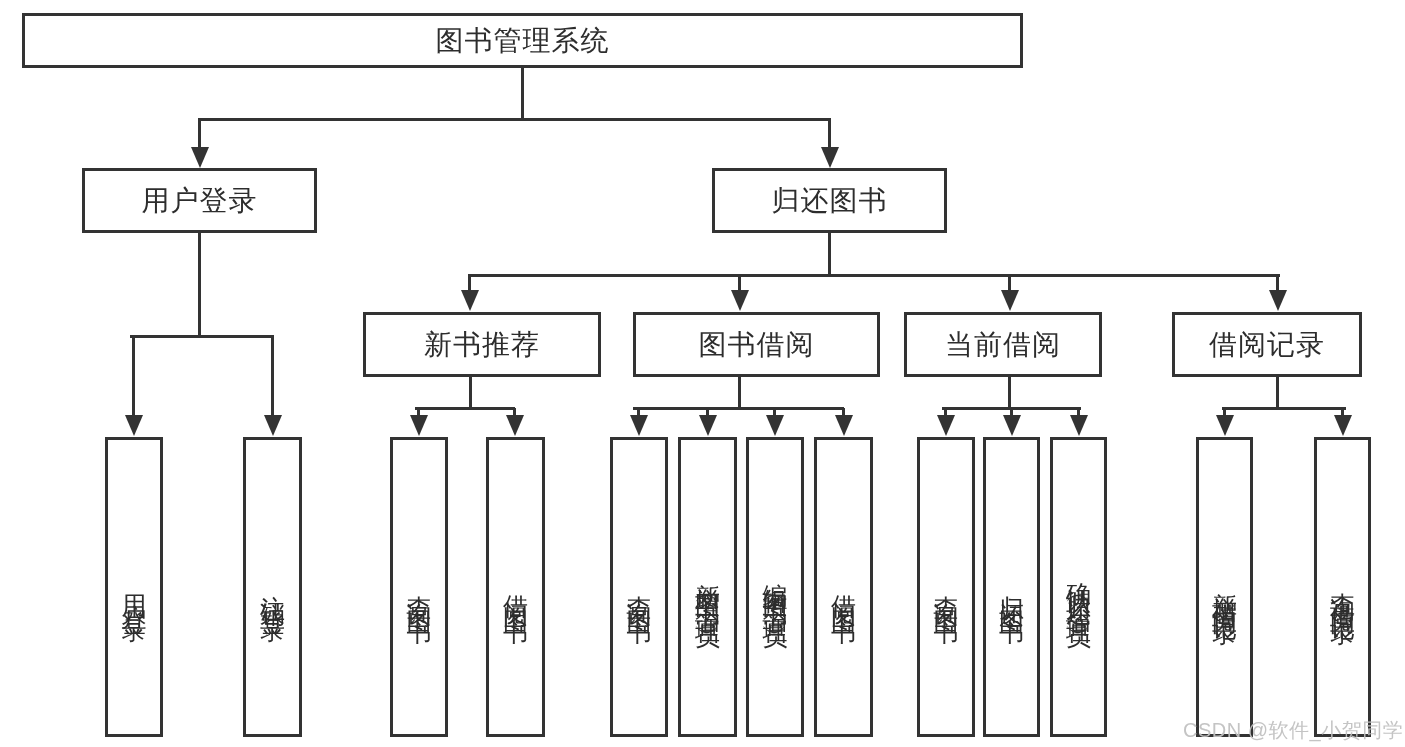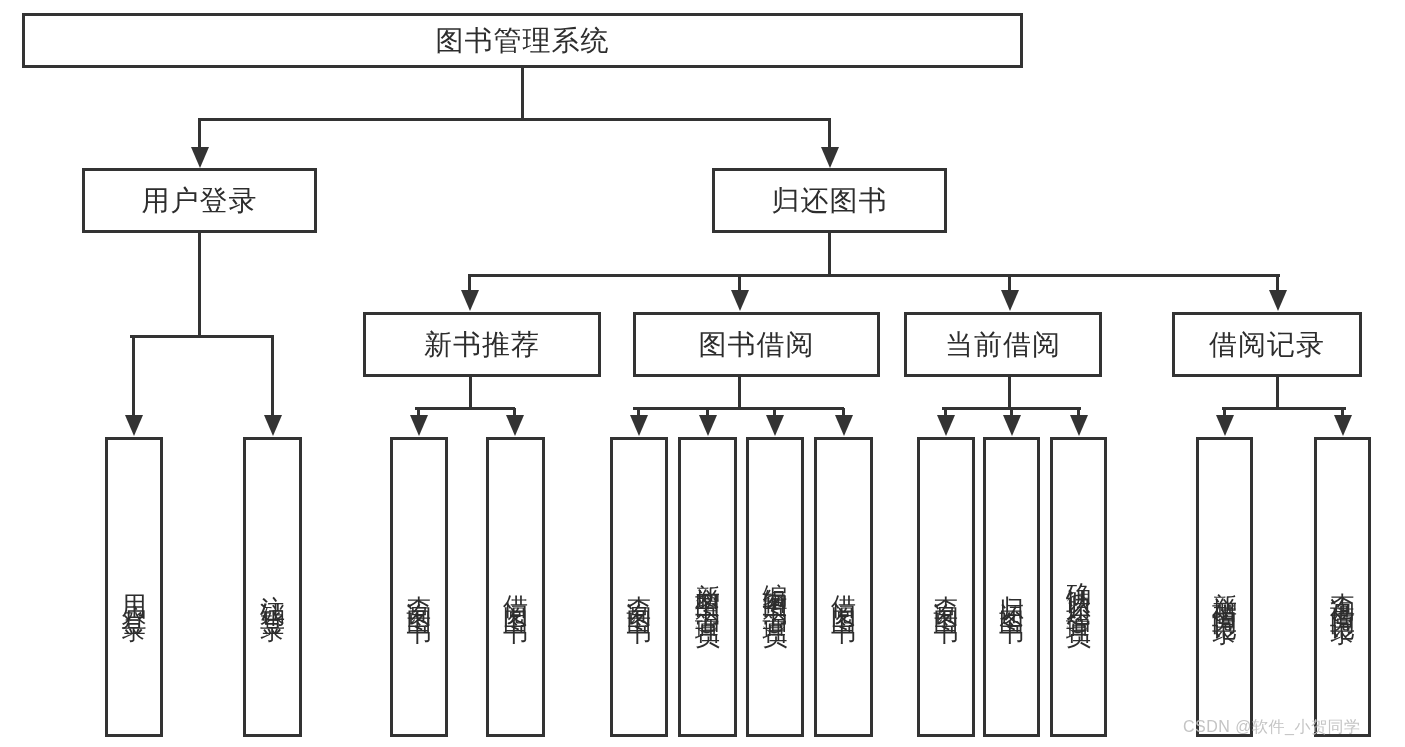--- a/index.html
+++ b/index.html
@@ -32,21 +32,21 @@
   .box .label{font-size:28px;letter-spacing:1px;white-space:nowrap;}
   .leaf .vtext{
     writing-mode:vertical-rl;text-orientation:mixed;
     font-size:25px;line-height:1;
     letter-spacing:6px;padding-inline-start:6px;
     white-space:nowrap;
   }
   .leaf.s4 .vtext{letter-spacing:8px;padding-inline-start:8px;}
   .wm{
     position:absolute;left:1183px;top:717px;z-index:9;
-    font-size:16px;color:rgba(193,193,193,0.95);
+    font-size:20px;color:rgba(193,193,193,0.95);
     letter-spacing:0.5px;white-space:nowrap;
   }
 </style>
 </head>
 <body>
 
 <div class="canvas">
 
   <i class="vl" style="left:521px;top:68px;height:52px"></i>
   <i class="hl" style="left:198px;top:118px;width:633px"></i>

